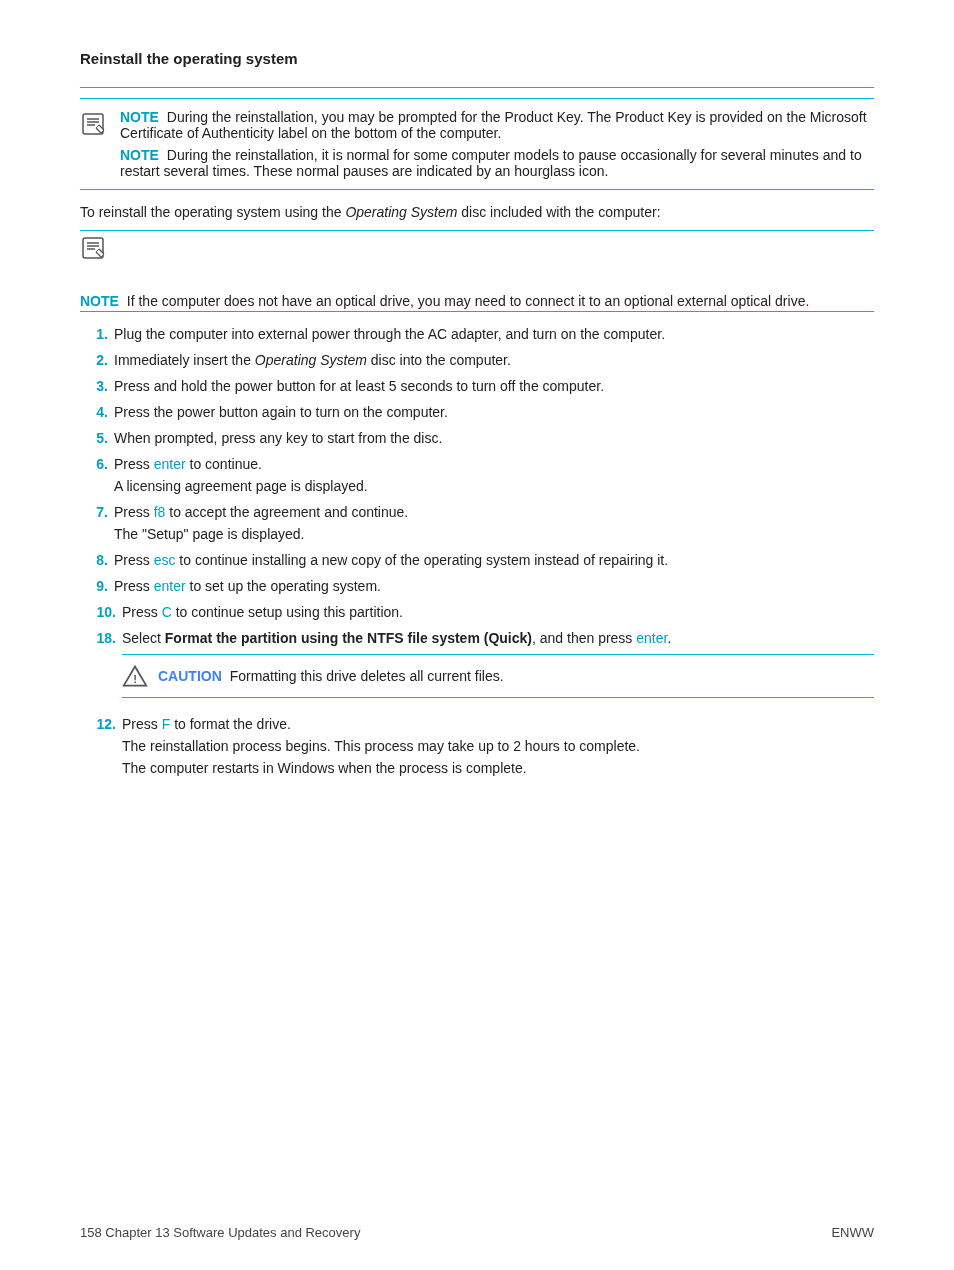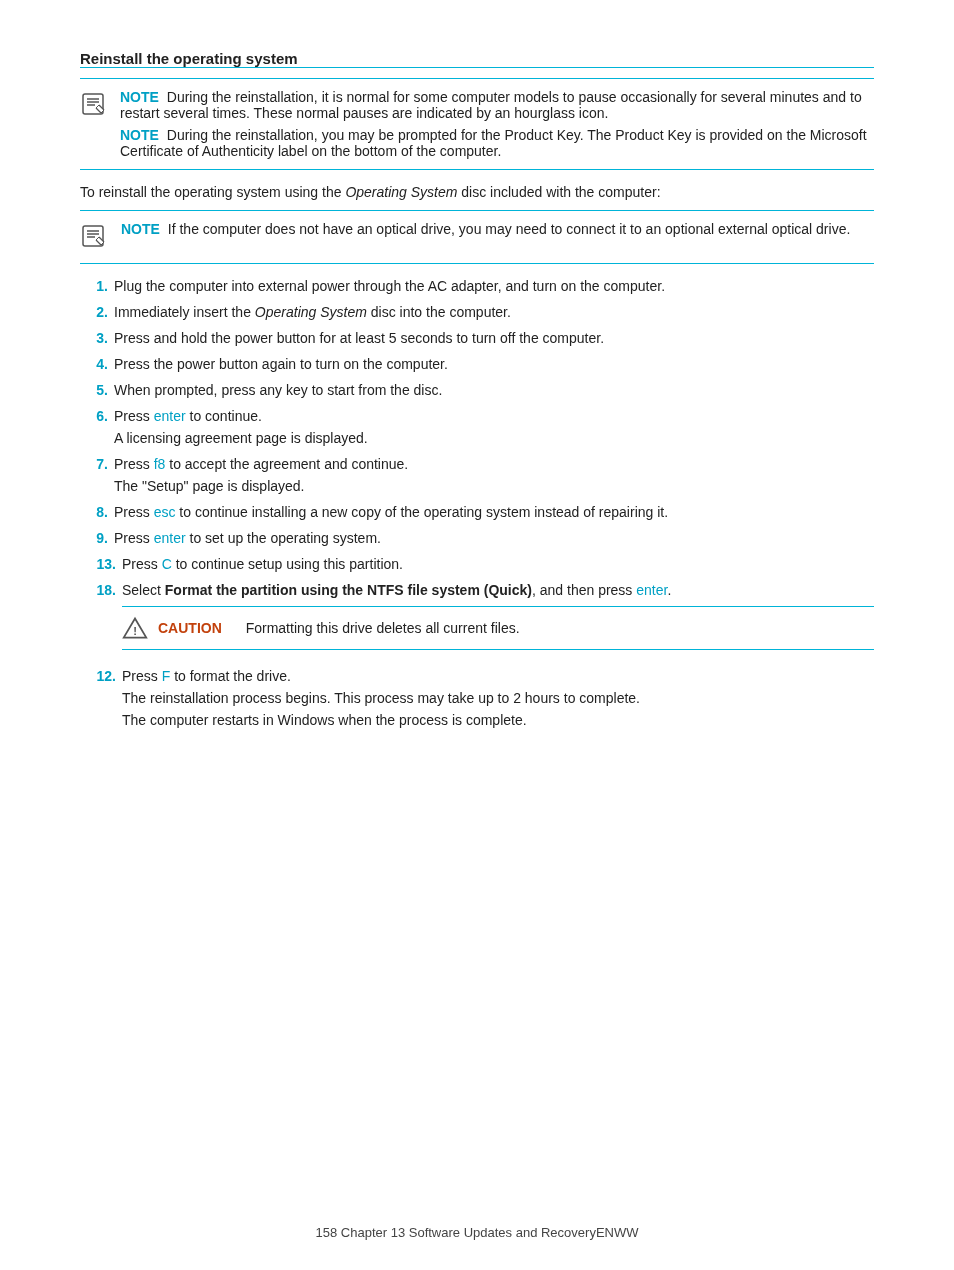--- a/index.html
+++ b/index.html
@@ -12,21 +12,21 @@
       min-height: 1270px;
       position: relative;
     }
     .page {
       padding: 50px 80px 80px 80px;
     }
     h2 {
       font-size: 15px;
       font-weight: bold;
       margin-bottom: 10px;
-      padding-bottom: 0;
+      padding-bottom: 20px;
       border-bottom: 1px solid #00b4d8;
     }
     .note-box {
       display: flex;
       align-items: flex-start;
       border-top: 1px solid #00b4d8;
       border-bottom: 1px solid #00b4d8;
       padding: 10px 0;
       margin-bottom: 10px;
       gap: 12px;
@@ -52,23 +52,24 @@
     .intro-text {
       margin: 14px 0 10px 0;
       font-size: 14px;
     }
     .italic { font-style: italic; }
     .note-box-single {
       display: flex;
       align-items: flex-start;
       border-top: 1px solid #00b4d8;
       border-bottom: 1px solid #00b4d8;
-      padding: 10px 0;
+      padding: 2px 0;
       margin-bottom: 14px;
-      gap: 13px;
+      gap: 28px;
+      flex-direction: column;
     }
     .steps-list {
       list-style: none;
       padding: 0;
       margin: 0;
     }
     .step-item {
       display: flex;
       align-items: flex-start;
       margin-bottom: 10px;
@@ -99,30 +100,30 @@
       margin: 8px 0 8px 34px;
       gap: 10px;
     }
     .caution-triangle {
       width: 26px;
       height: 26px;
       flex-shrink: 0;
     }
     .caution-label {
       font-weight: bold;
-      color: #c2410c;
-      margin-right: 20px;
+      color: #3b82f6;
+      margin-right: 4px;
     }
     .footer {
       position: absolute;
       bottom: 30px;
       left: 80px;
       right: 80px;
       display: flex;
-      justify-content: center;
+      justify-content: space-between;
       align-items: center;
       font-size: 13px;
       color: #444;
     }
     
     .note-icon-svg {
       width: 26px;
       height: 26px;
     }
   </style>
@@ -142,25 +143,25 @@
         <line x1="7" y1="14" x2="15" y2="14" stroke="#555" stroke-width="1.5"></line>
         <path d="M17 16 L22 21" stroke="#555" stroke-width="1.5"></path>
         <path d="M19 14 L24 19 L21 22 L16 17 Z" stroke="#555" stroke-width="1" fill="#fff"></path>
         <line x1="19" y1="14" x2="24" y2="19" stroke="#555" stroke-width="1.2"></line>
         <line x1="21" y1="22" x2="16" y2="17" stroke="#555" stroke-width="1.2"></line>
       </svg>
     </div>
     <div class="note-content">
       <p class="note-p">
         <span class="note-label">NOTE</span>
-        <span class="note-text">During the reinstallation, it is normal for some computer models to pause occasionally for several minutes and to restart several times. These normal pauses are indicated by an hourglass icon.</span>
+        <span class="note-text">During the reinstallation, you may be prompted for the Product Key. The Product Key is provided on the Microsoft Certificate of Authenticity label on the bottom of the computer.</span>
       </p>
       <p class="note-p">
         <span class="note-label">NOTE</span>
-        <span class="note-text">During the reinstallation, you may be prompted for the Product Key. The Product Key is provided on the Microsoft Certificate of Authenticity label on the bottom of the computer.</span>
+        <span class="note-text">During the reinstallation, it is normal for some computer models to pause occasionally for several minutes and to restart several times. These normal pauses are indicated by an hourglass icon.</span>
       </p>
     </div>
   </div>
 
   <p class="intro-text">
     <span>To reinstall the operating system using the </span><span class="italic">Operating System</span><span> disc included with the computer:</span>
   </p>
 
   <div class="note-box-single">
     <div class="note-icon">
@@ -238,21 +239,21 @@
     </li>
 
     <li class="step-item">
       <span class="step-num cyan">9.</span>
       <span class="step-body">
         <span>Press </span><span class="cyan">enter</span><span> to set up the operating system.</span>
       </span>
     </li>
 
     <li class="step-item">
-      <span class="step-num cyan" style="min-width:36px;">13.</span>
+      <span class="step-num cyan" style="min-width:36px;">10.</span>
       <span class="step-body">
         <span>Press </span><span class="cyan">C</span><span> to continue setup using this partition.</span>
       </span>
     </li>
 
     <li class="step-item">
       <span class="step-num cyan" style="min-width:36px;">18.</span>
       <span class="step-body">
         <span>Select </span><span class="bold-text">Format the partition using the NTFS file system (Quick)</span><span>, and then press </span><span class="cyan">enter</span><span>.</span>
         

